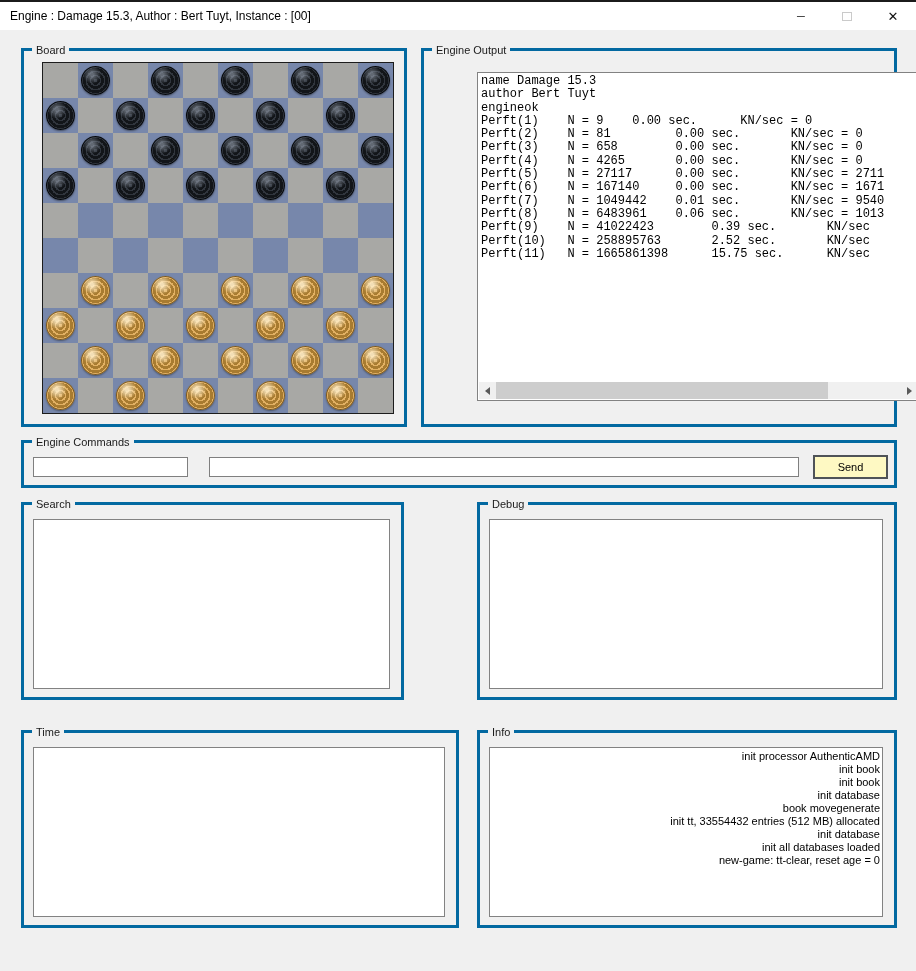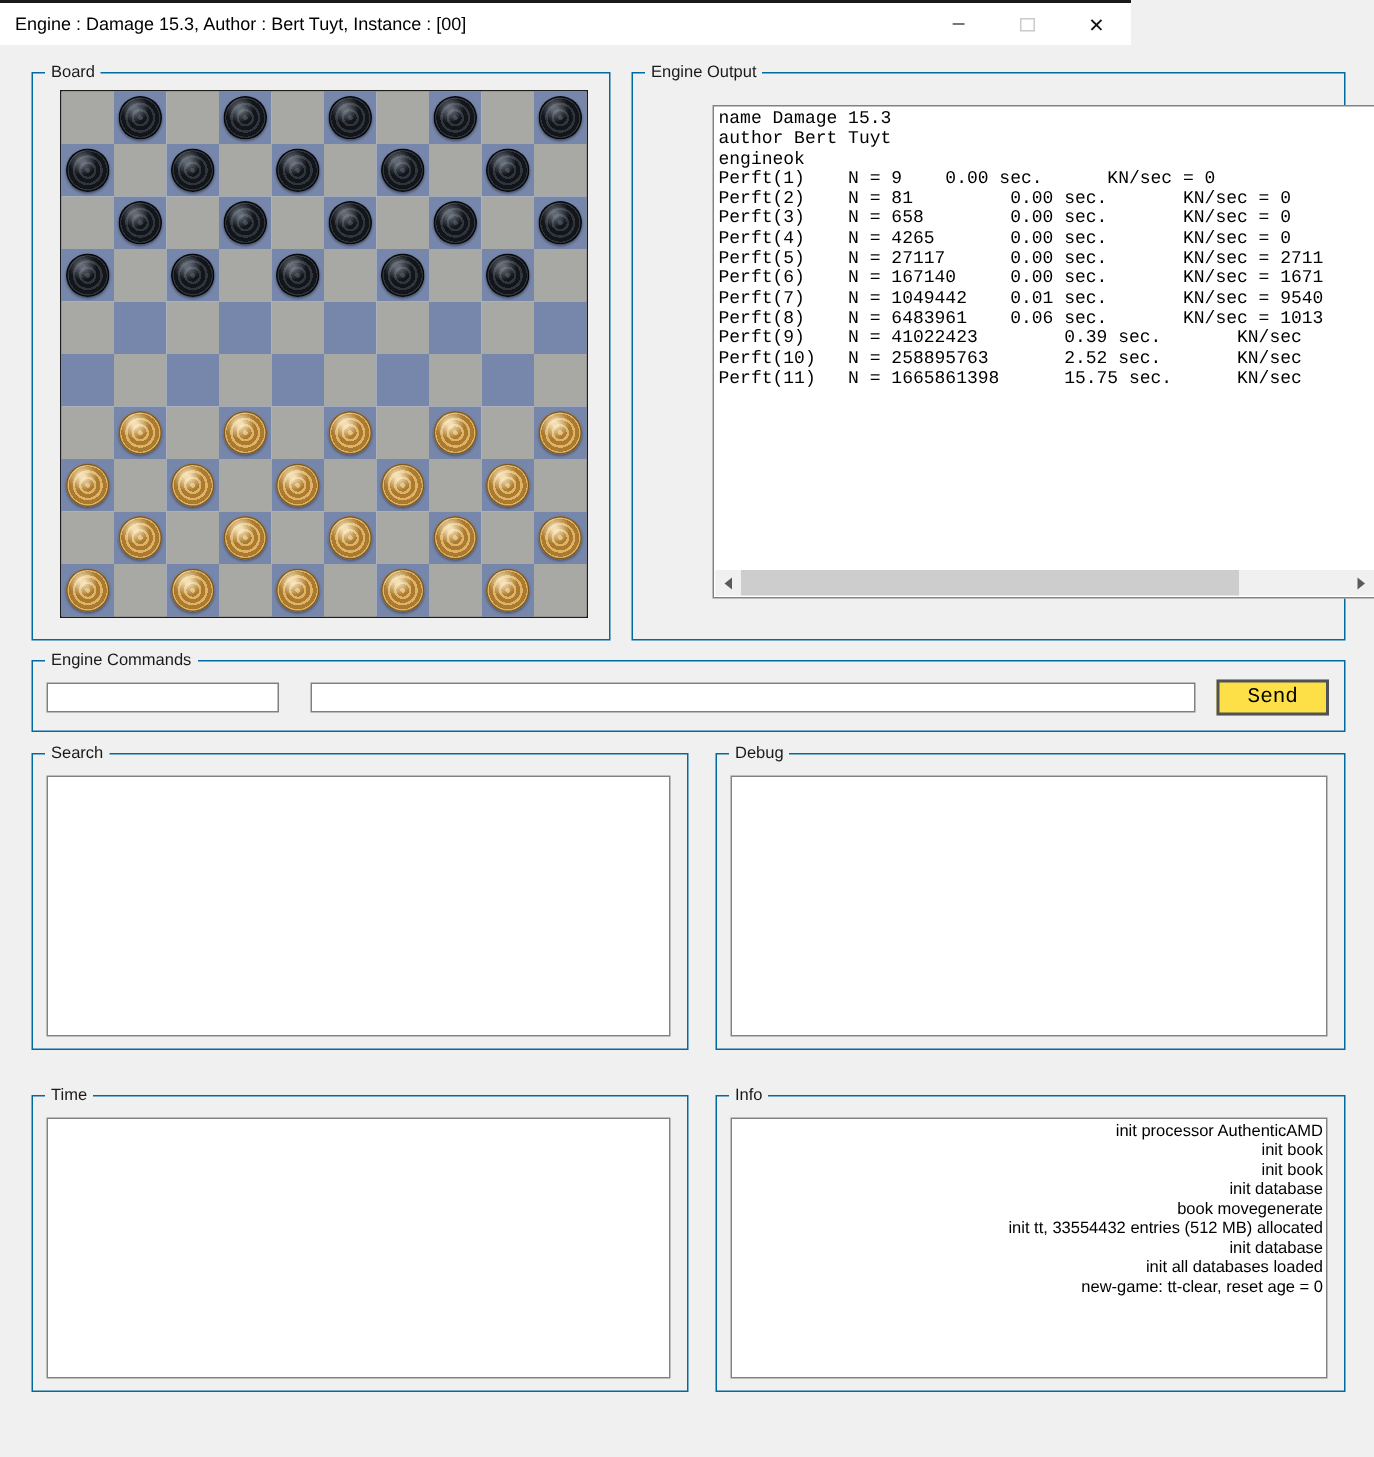--- a/index.html
+++ b/index.html
@@ -7,40 +7,40 @@
   body {
     width: 916px; height: 971px;
     background: #f0f0f0;
     font-family: "Liberation Sans", sans-serif;
     position: relative;
     overflow: hidden;
   }
 
   
   .titlebar {
-    position: absolute; left: 0; top: 0; width: 754px; height: 30px;
+    position: absolute; left: 0; top: 0; width: 916px; height: 30px;
     background: #ffffff;
     border-top: 2px solid #1b1b1b;
     display: flex; align-items: center;
   }
   .title-text {
     flex: 1; padding-left: 10px;
     font-size: 12px; color: #000; white-space: nowrap;
   }
   .caption-btns { display: flex; height: 100%; }
   .cap-btn {
     width: 46px; height: 100%;
     display: flex; align-items: center; justify-content: center;
   }
   .min-glyph { font-size: 11px; color: #111; }
   .max-glyph { width: 10px; height: 9px; border: 1px solid #cacaca; }
   .close-glyph { font-size: 13px; color: #111; }
 
   
-  .group { position: absolute; border: 1px solid #0369a1; }
+  .group { position: absolute; border: 3px solid #0369a1; }
   .group-label {
     position: absolute; top: -7px; left: 8px;
     background: #f0f0f0; padding: 0 4px;
     font-size: 11px; line-height: 12px; color: #1a1a1a;
   }
   .whitebox { position: absolute; background: #ffffff; border: 1px solid #828282; }
 
   
   .board-group { left: 21px; top: 48px; width: 386px; height: 379px; }
   .board {
@@ -97,26 +97,26 @@
   .cmd-input {
     position: absolute; top: 14px; height: 20px;
     border: 1px solid #7f7f7f; background: #fff;
     font-family: "Liberation Sans", sans-serif; font-size: 12px;
     padding: 0 3px; outline: none;
   }
   .cmd-input-small { left: 9px; width: 155px; }
   .cmd-input-large { left: 185px; width: 590px; }
   .send-btn {
     position: absolute; left: 789px; top: 12px; width: 75px; height: 24px;
-    background: #fde047; border: 2px solid #4f5358;
-    font-family: Liberation Mono, monospace; font-size: 14px; color: #000;
-  }
-
-  
-  .search-group { left: 21px;  top: 502px; width: 438px; height: 198px; }
+    background: #fef9c3; border: 2px solid #4f5358;
+    font-family: Liberation Sans, sans-serif; font-size: 11px; color: #000;
+  }
+
+  
+  .search-group { left: 21px;  top: 502px; width: 383px; height: 198px; }
   .debug-group  { left: 477px; top: 502px; width: 420px; height: 198px; }
   .time-group   { left: 21px;  top: 730px; width: 438px; height: 198px; }
   .info-group   { left: 477px; top: 730px; width: 420px; height: 198px; }
   .fill-area { left: 9px; right: 11px; top: 14px; bottom: 8px; text-align: right; }
   .info-content { padding: 2px 2px; }
   .info-line { font-size: 11px; line-height: 13px; color: #000; white-space: nowrap; }
 </style>
 </head>
 <body>
 

